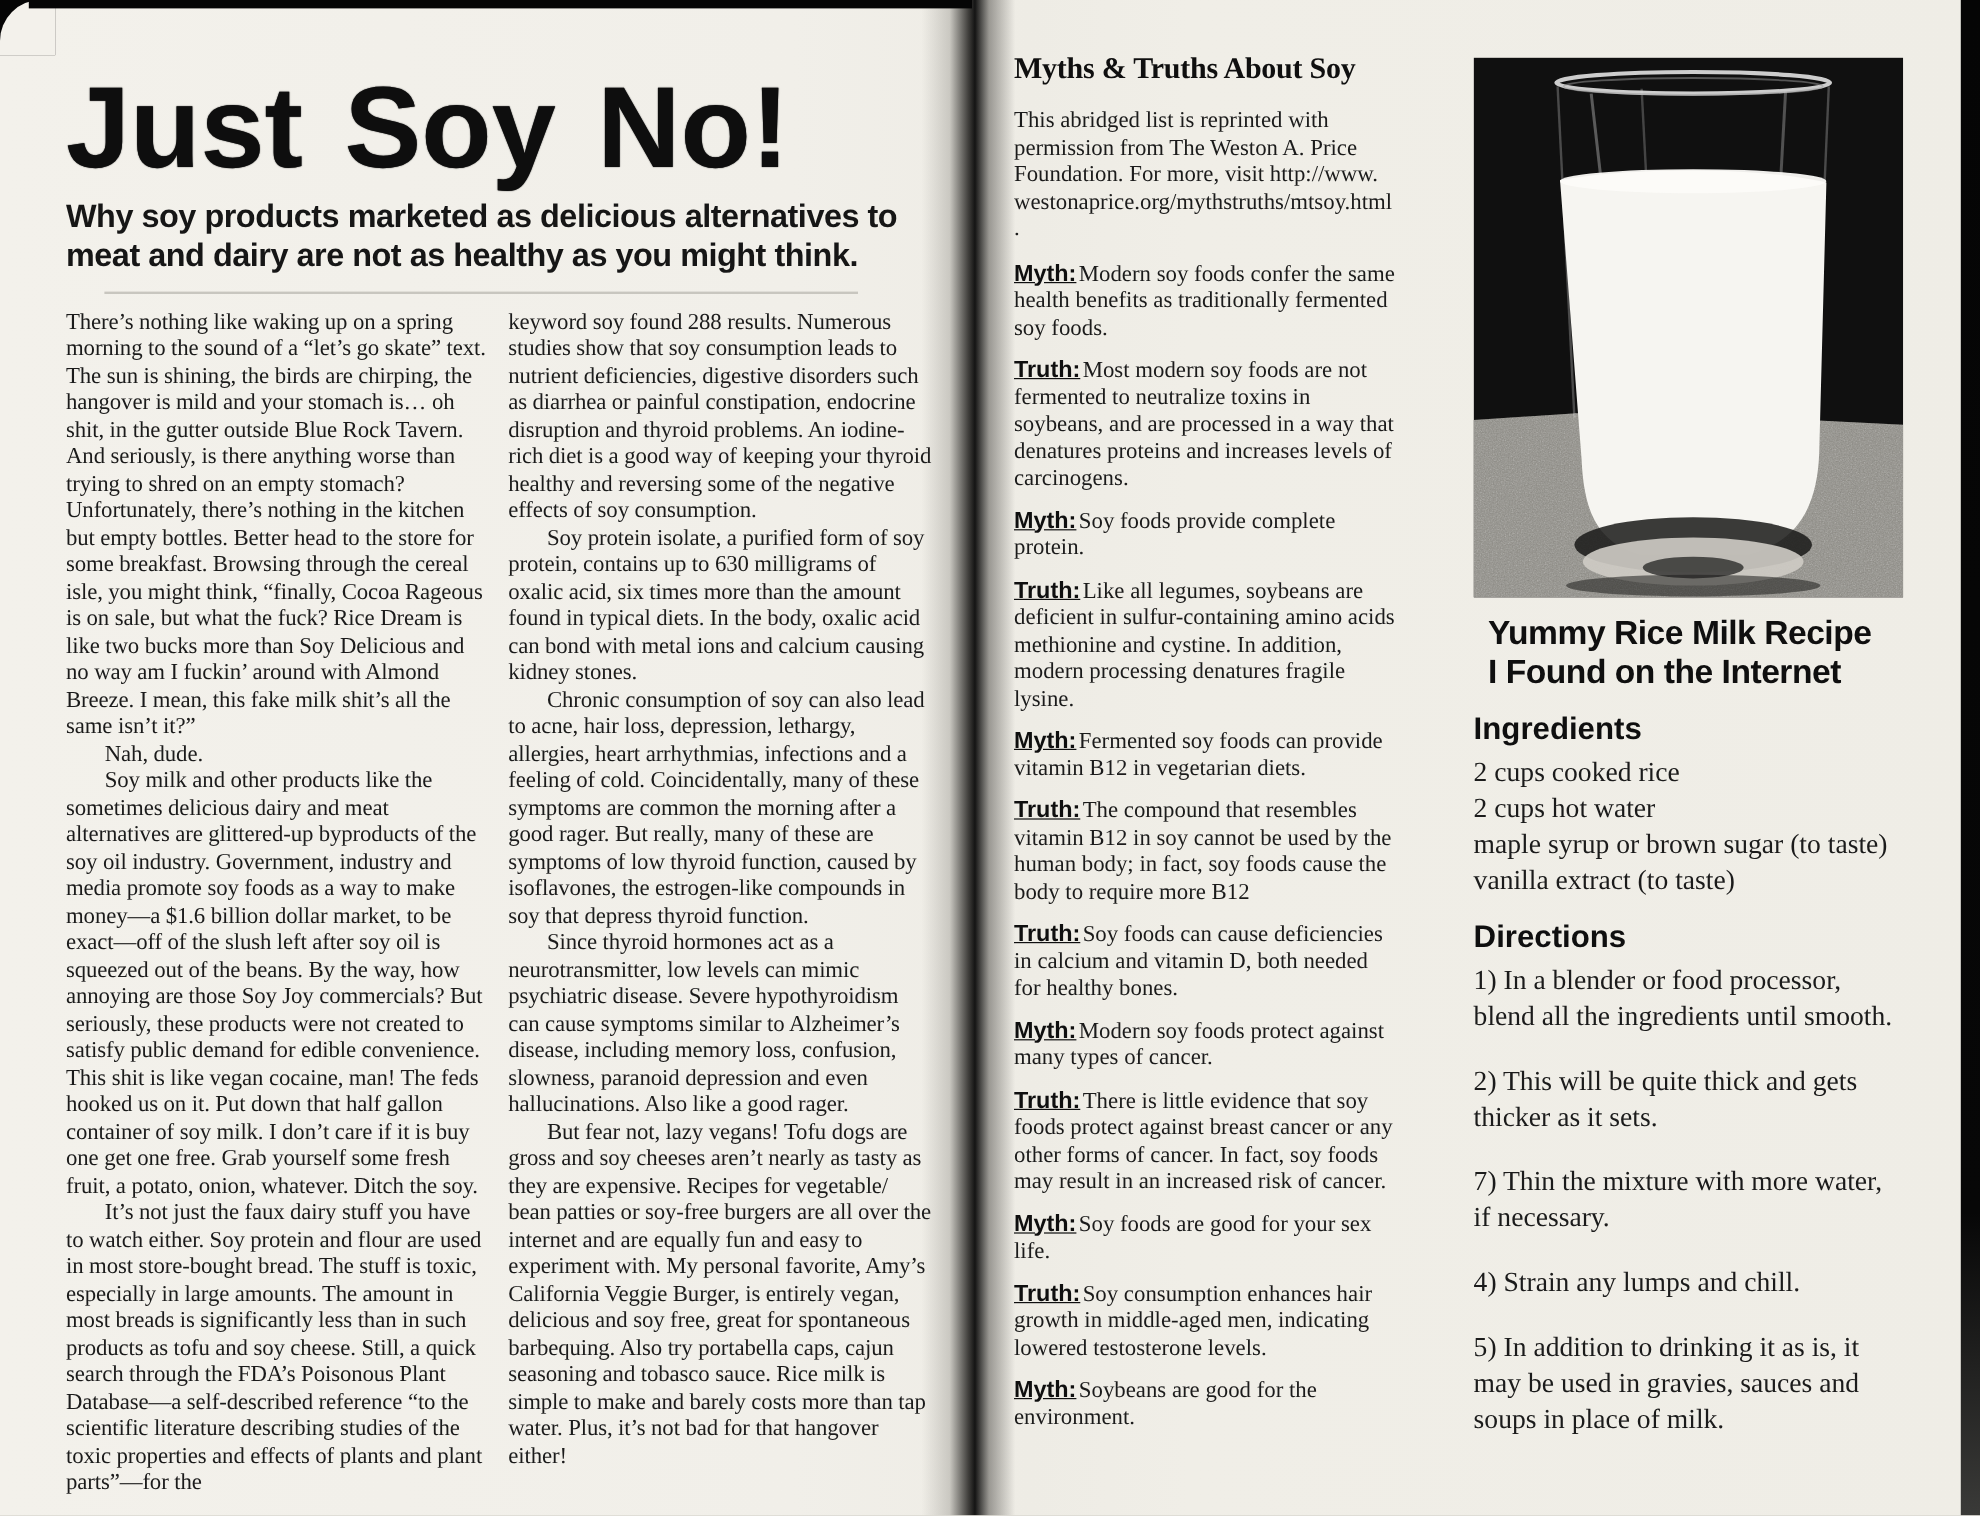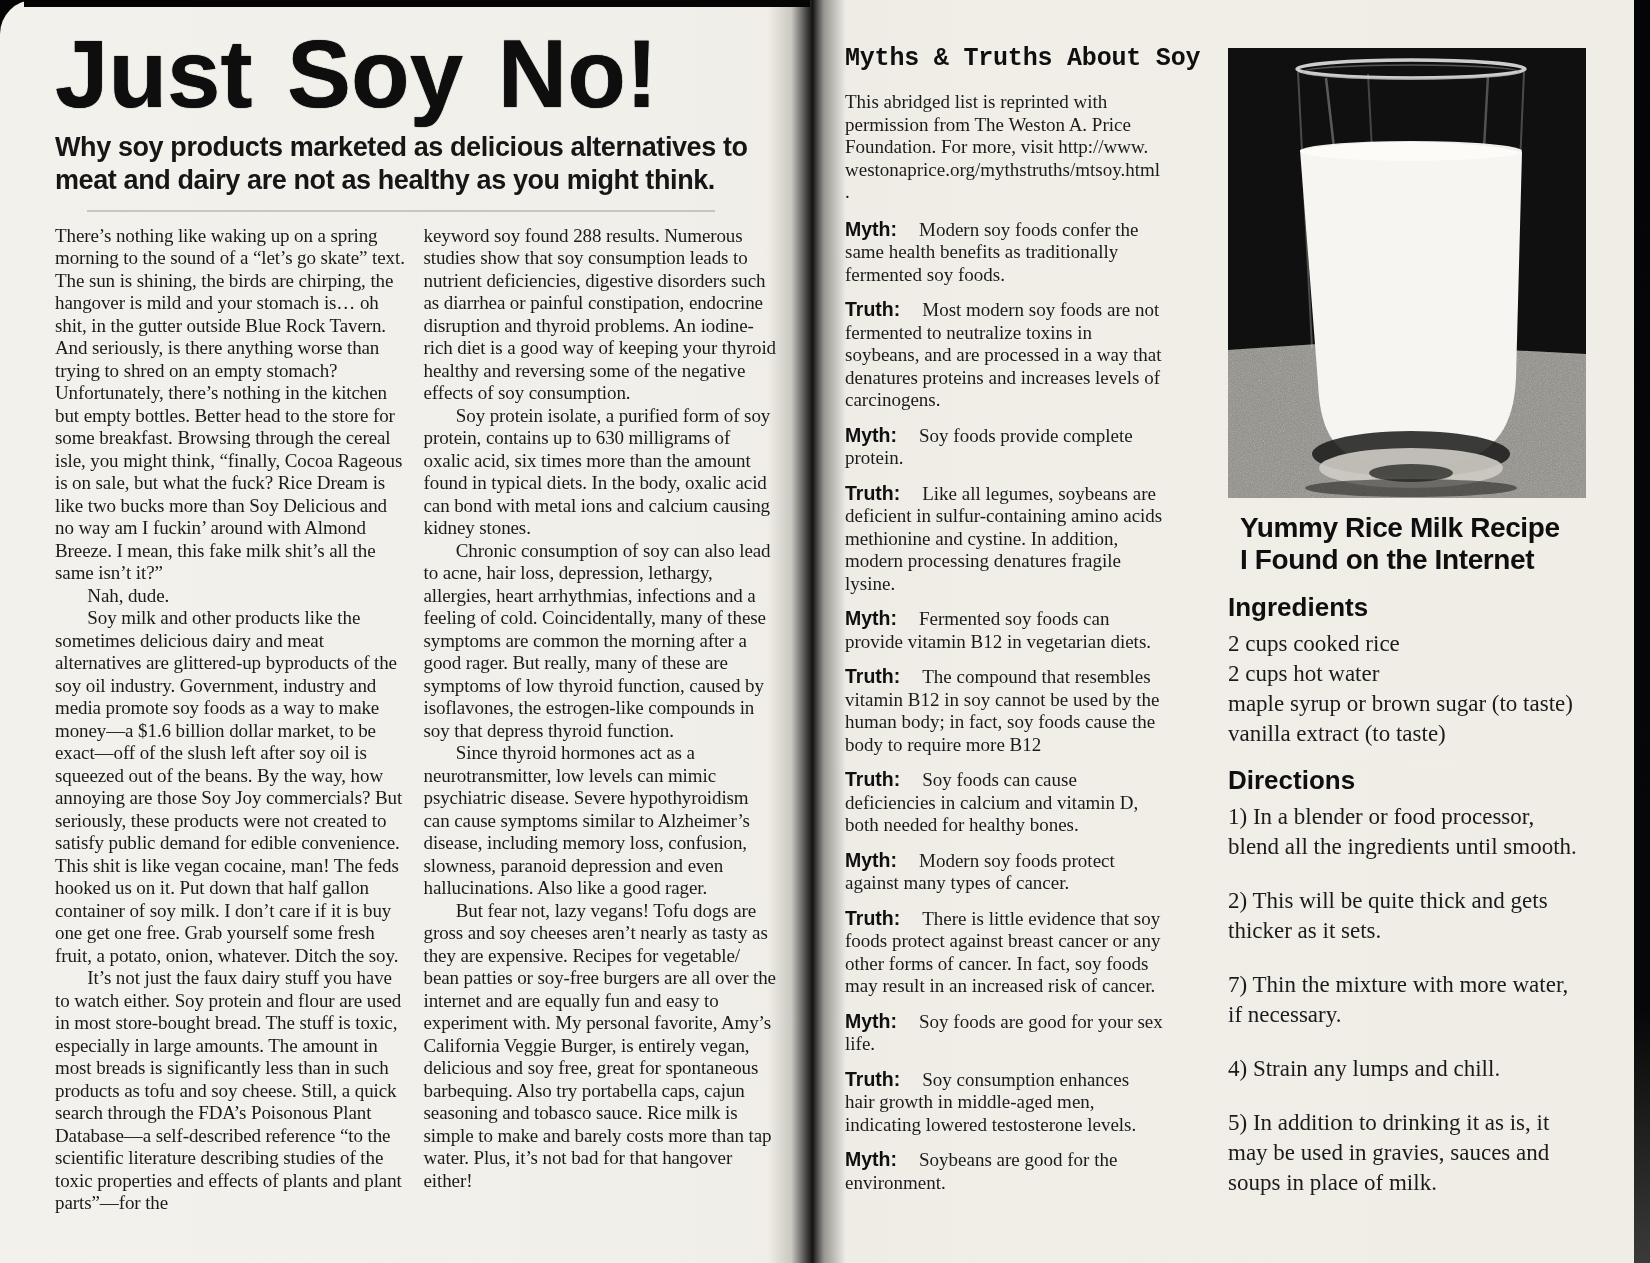--- a/index.html
+++ b/index.html
@@ -13,37 +13,37 @@
   .corner-black{position:absolute;left:0;top:0;width:46px;height:46px;background:#050505;}
   .corner-paper{position:absolute;left:0;top:0;width:46px;height:46px;background:#f3f1eb;border-top-left-radius:34px;}
   .gutter{position:absolute;left:768px;top:0;width:78px;height:100%;
     background:linear-gradient(90deg,rgba(0,0,0,0) 0%,rgba(70,68,62,0.22) 30%,rgba(25,24,22,0.82) 50%,rgba(8,8,8,0.95) 57%,rgba(50,48,45,0.45) 72%,rgba(0,0,0,0) 100%);}
   .right-edge{position:absolute;left:1634px;top:0;width:16px;height:100%;
     background:linear-gradient(180deg,#050505 0%,#070707 80%,#3a3a38 100%);}
 
   
   .left-page{position:absolute;left:55px;top:24px;width:722px;}
   .title{font-family:"Liberation Sans", sans-serif;font-weight:bold;font-size:96px;line-height:1.05;
-    letter-spacing:0px;word-spacing:8px;color:#0e0e0e;white-space:nowrap;text-shadow:0 0 1px #0e0e0e;}
+    letter-spacing:0px;word-spacing:8px;color:#0e0e0e;white-space:nowrap;text-shadow:0 0 1px #0e0e0e;margin-top:33px;}
   .subtitle{margin-top:6px;font-family:"Liberation Sans", sans-serif;font-weight:bold;
     font-size:27px;line-height:1.22;letter-spacing:-0.4px;color:#161616;}
   .subtitle div{white-space:nowrap;}
   .rule{margin:13px 0 0 32px;width:628px;height:2px;background:#c8c6bf;}
   .columns{margin-top:13px;display:flex;gap:15px;}
   .col{width:358px;font-size:19px;line-height:22.5px;letter-spacing:-0.1px;text-align:left;}
   .col p{margin:0;}
   .col p + p{text-indent:1.7em;}
 
   
   .myths{position:absolute;left:845px;top:44px;width:318px;}
-  .mt-heading{font-family:Liberation Mono, monospace;font-weight:bold;font-size:25px;
+  .mt-heading{font-family:Liberation Serif, serif;font-weight:bold;font-size:25px;
     letter-spacing:-0.2px;color:#0f0f0f;margin:0 0 18px 0;white-space:nowrap;}
   .mt-intro{font-size:19px;line-height:22.5px;margin:0 0 14px 0;overflow-wrap:anywhere;}
   .mt-item{font-size:19px;line-height:22.5px;margin:0 0 12px 0;}
-  .mt-label{font-family:"Liberation Sans", sans-serif;font-weight:bold;font-size:19.5px;color:#0f0f0f;margin-right:22px;}
+  .mt-label{font-family:"Liberation Sans", sans-serif;font-weight:bold;font-size:19.5px;color:#0f0f0f;margin-right:2px;text-decoration:underline;}
 
   
   .recipe{position:absolute;left:1228px;top:48px;width:372px;}
   .photo{width:358px;height:450px;display:block;margin:0 0 14px 0;}
   .r-heading{font-family:"Liberation Sans", sans-serif;font-weight:bold;font-size:28px;line-height:1.14;
     letter-spacing:-0.4px;color:#0f0f0f;}
   .r-heading div{white-space:nowrap;margin-left:12px;}
   .sub-heading{font-family:"Liberation Sans", sans-serif;font-weight:bold;font-size:26px;color:#0f0f0f;
     margin:16px 0 6px 0;}
   .ing p{margin:0;font-size:23px;line-height:30px;white-space:nowrap;}

